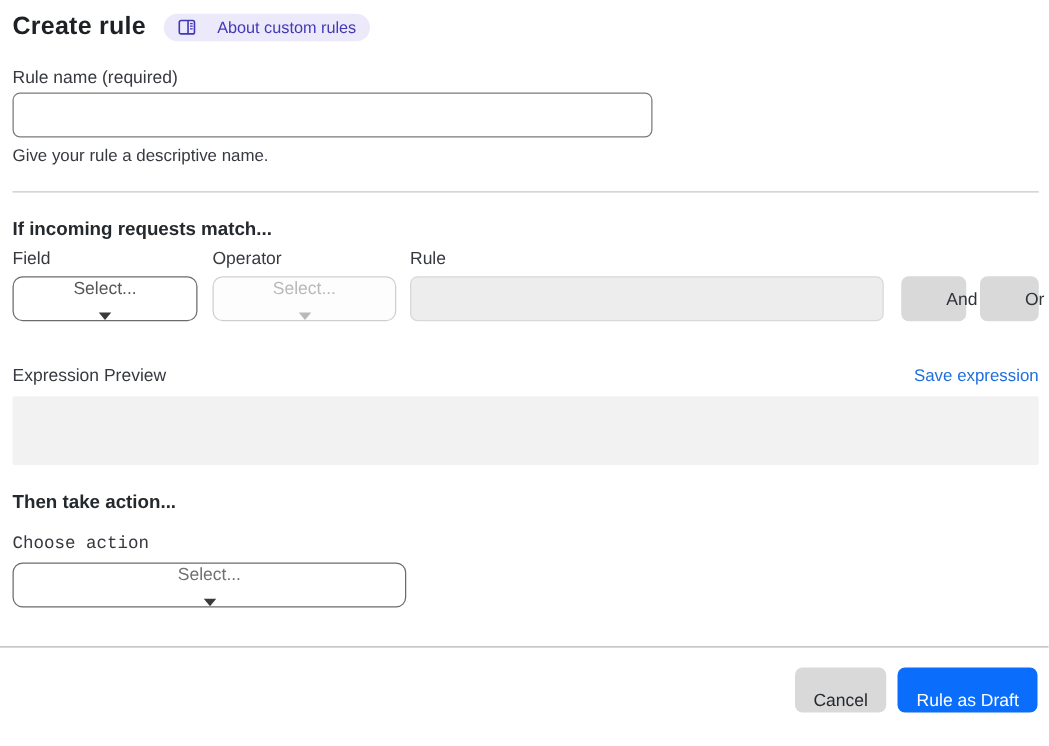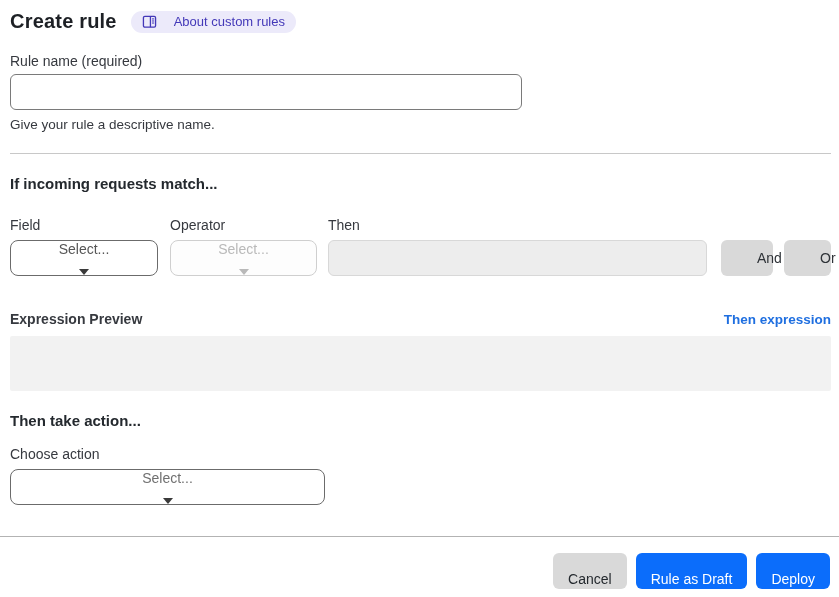--- a/index.html
+++ b/index.html
@@ -40,21 +40,21 @@
     border:1px solid #7a7a7a;border-radius:6px;background:#fff;
     font-size:14px;padding:0 10px;color:#2a2a2a;outline:none;
     font-family:"Liberation Sans",sans-serif;
   }
   .help-text{margin-top:7px;font-size:13.5px;color:var(--text);}
 
   .divider{border:none;border-top:1px solid #c8c8c8;margin:21px 0 0 0;}
 
   .section-heading{font-size:15px;font-weight:bold;color:var(--heading);margin:21px 0 0 0;}
 
-  .match-labels{display:flex;margin-top:25px;}
+  .match-labels{display:flex;margin-top:6px;}
   .match-labels .lbl-field{width:160px;}
   .match-labels .lbl-operator{width:158px;}
   .match-labels .lbl-value{flex:1;}
 
   .match-row{display:flex;margin-top:7px;align-items:stretch;height:36px;}
 
   .select-box{
     display:flex;align-items:center;justify-content:space-between;
     height:36px;border-radius:8px;background:#fff;
     font-size:14px;padding:0 12px;cursor:pointer;user-select:none;flex-direction:column;
@@ -71,28 +71,28 @@
 
   .chip-btn{
     height:36px;border:none;border-radius:6px;background:var(--gray-btn);
     color:#2f3338;font-size:14px;cursor:pointer;
     font-family:"Liberation Sans",sans-serif;
     padding-left:36px;
   }
   .and-btn{width:52px;margin-right:11px;}
   .or-btn{width:47px;}
 
-  .expr-header{display:flex;justify-content:space-between;align-items:baseline;margin-top:35px;font-weight:bold;}
+  .expr-header{display:flex;justify-content:space-between;align-items:baseline;margin-top:35px;}
   .edit-link{font-size:13.5px;color:var(--link-blue);text-decoration:none;cursor:pointer;}
   .expr-panel{
     margin-top:9px;height:55px;background:#f2f2f2;border-radius:2px;
     font-size:13px;color:#555;padding:8px 10px;
   }
 
-  .choose-label{margin-top:17px;}
+  .choose-label{margin-top:17px;font-family:Liberation Mono, monospace;}
   .select-action{width:315px;margin-top:7px;color:#707070;border:1px solid #6b6b6b;}
 
   .footer-divider{border:none;border-top:1px solid #b3b3b3;margin:31px -8px 0 -10px;}
   .footer{display:flex;justify-content:flex-end;align-items:center;gap:9px;margin-top:16px;padding-right:1px;}
   .footer-btn{
     height:32px;border:none;border-radius:6px;font-size:14px;cursor:pointer;
     padding:18px 15px;font-family:"Liberation Sans",sans-serif;text-align:right;
   }
   .cancel-btn{background:var(--gray-btn);color:#24292e;}
   .blue-btn{background:var(--primary-blue);color:#fff;}
@@ -122,52 +122,51 @@
   <input class="rule-name-input" type="text" value="" style="">
   <div class="help-text">Give your rule a descriptive name.</div>
 
   <hr class="divider">
 
   <h2 class="section-heading">If incoming requests match...</h2>
 
   <div class="match-labels">
     <span class="field-label lbl-field">Field</span>
     <span class="field-label lbl-operator">Operator</span>
-    <span class="field-label lbl-value">Then</span>
+    <span class="field-label lbl-value">Rule</span>
   </div>
 
   <div class="match-row">
     <div class="select-box select-field">
       <span>Select...</span>
       <span class="caret"></span>
     </div>
     <div class="select-box select-operator">
       <span>Select...</span>
       <span class="caret muted"></span>
     </div>
     <input class="value-input" type="text" disabled="" value="" style="">
     <button class="chip-btn and-btn">And</button>
     <button class="chip-btn or-btn">Or</button>
   </div>
 
   <div class="expr-header">
     <span class="field-label">Expression Preview</span>
-    <a class="edit-link">Then expression</a>
+    <a class="edit-link">Save expression</a>
   </div>
   <div class="expr-panel"></div>
 
   <h2 class="section-heading">Then take action...</h2>
 
   <div class="field-label choose-label">Choose action</div>
   <div class="select-box select-action">
     <span>Select...</span>
     <span class="caret"></span>
   </div>
 
   <hr class="footer-divider">
 
   <div class="footer">
     <button class="footer-btn cancel-btn">Cancel</button>
     <button class="footer-btn blue-btn">Rule as Draft</button>
-    <button class="footer-btn blue-btn">Deploy</button>
   </div>
 
 </div>
 
 </body></html>

